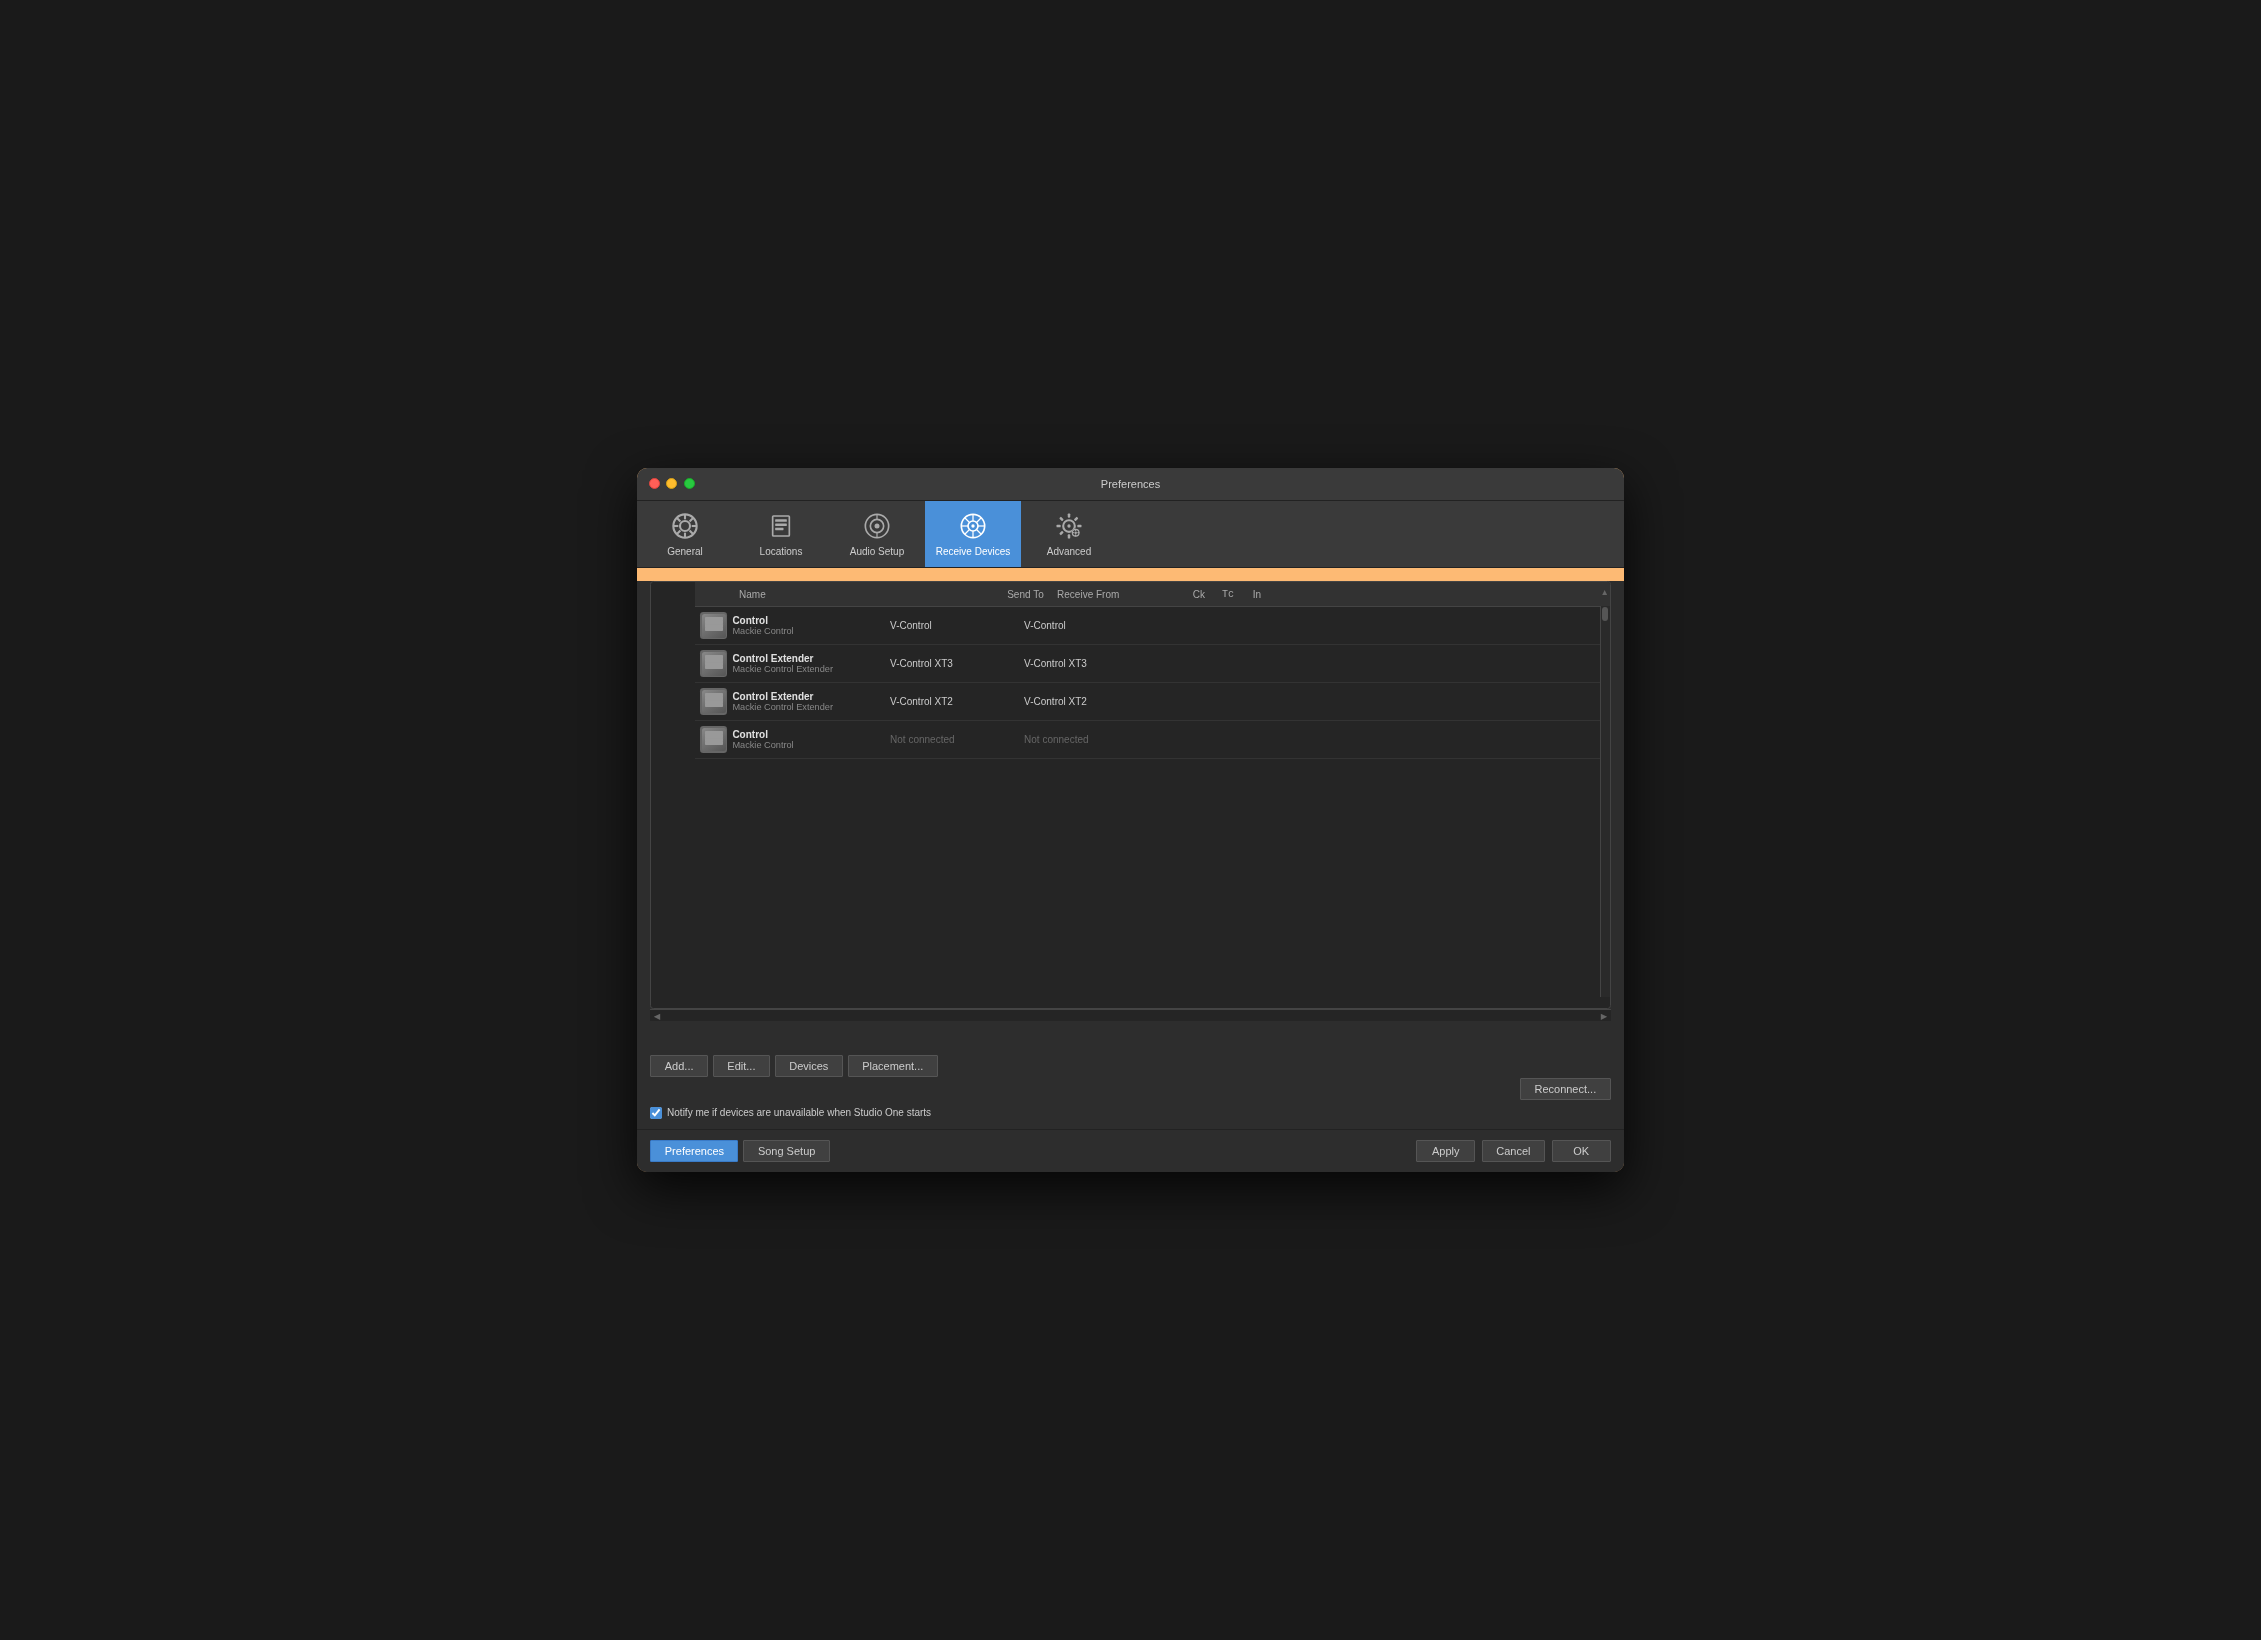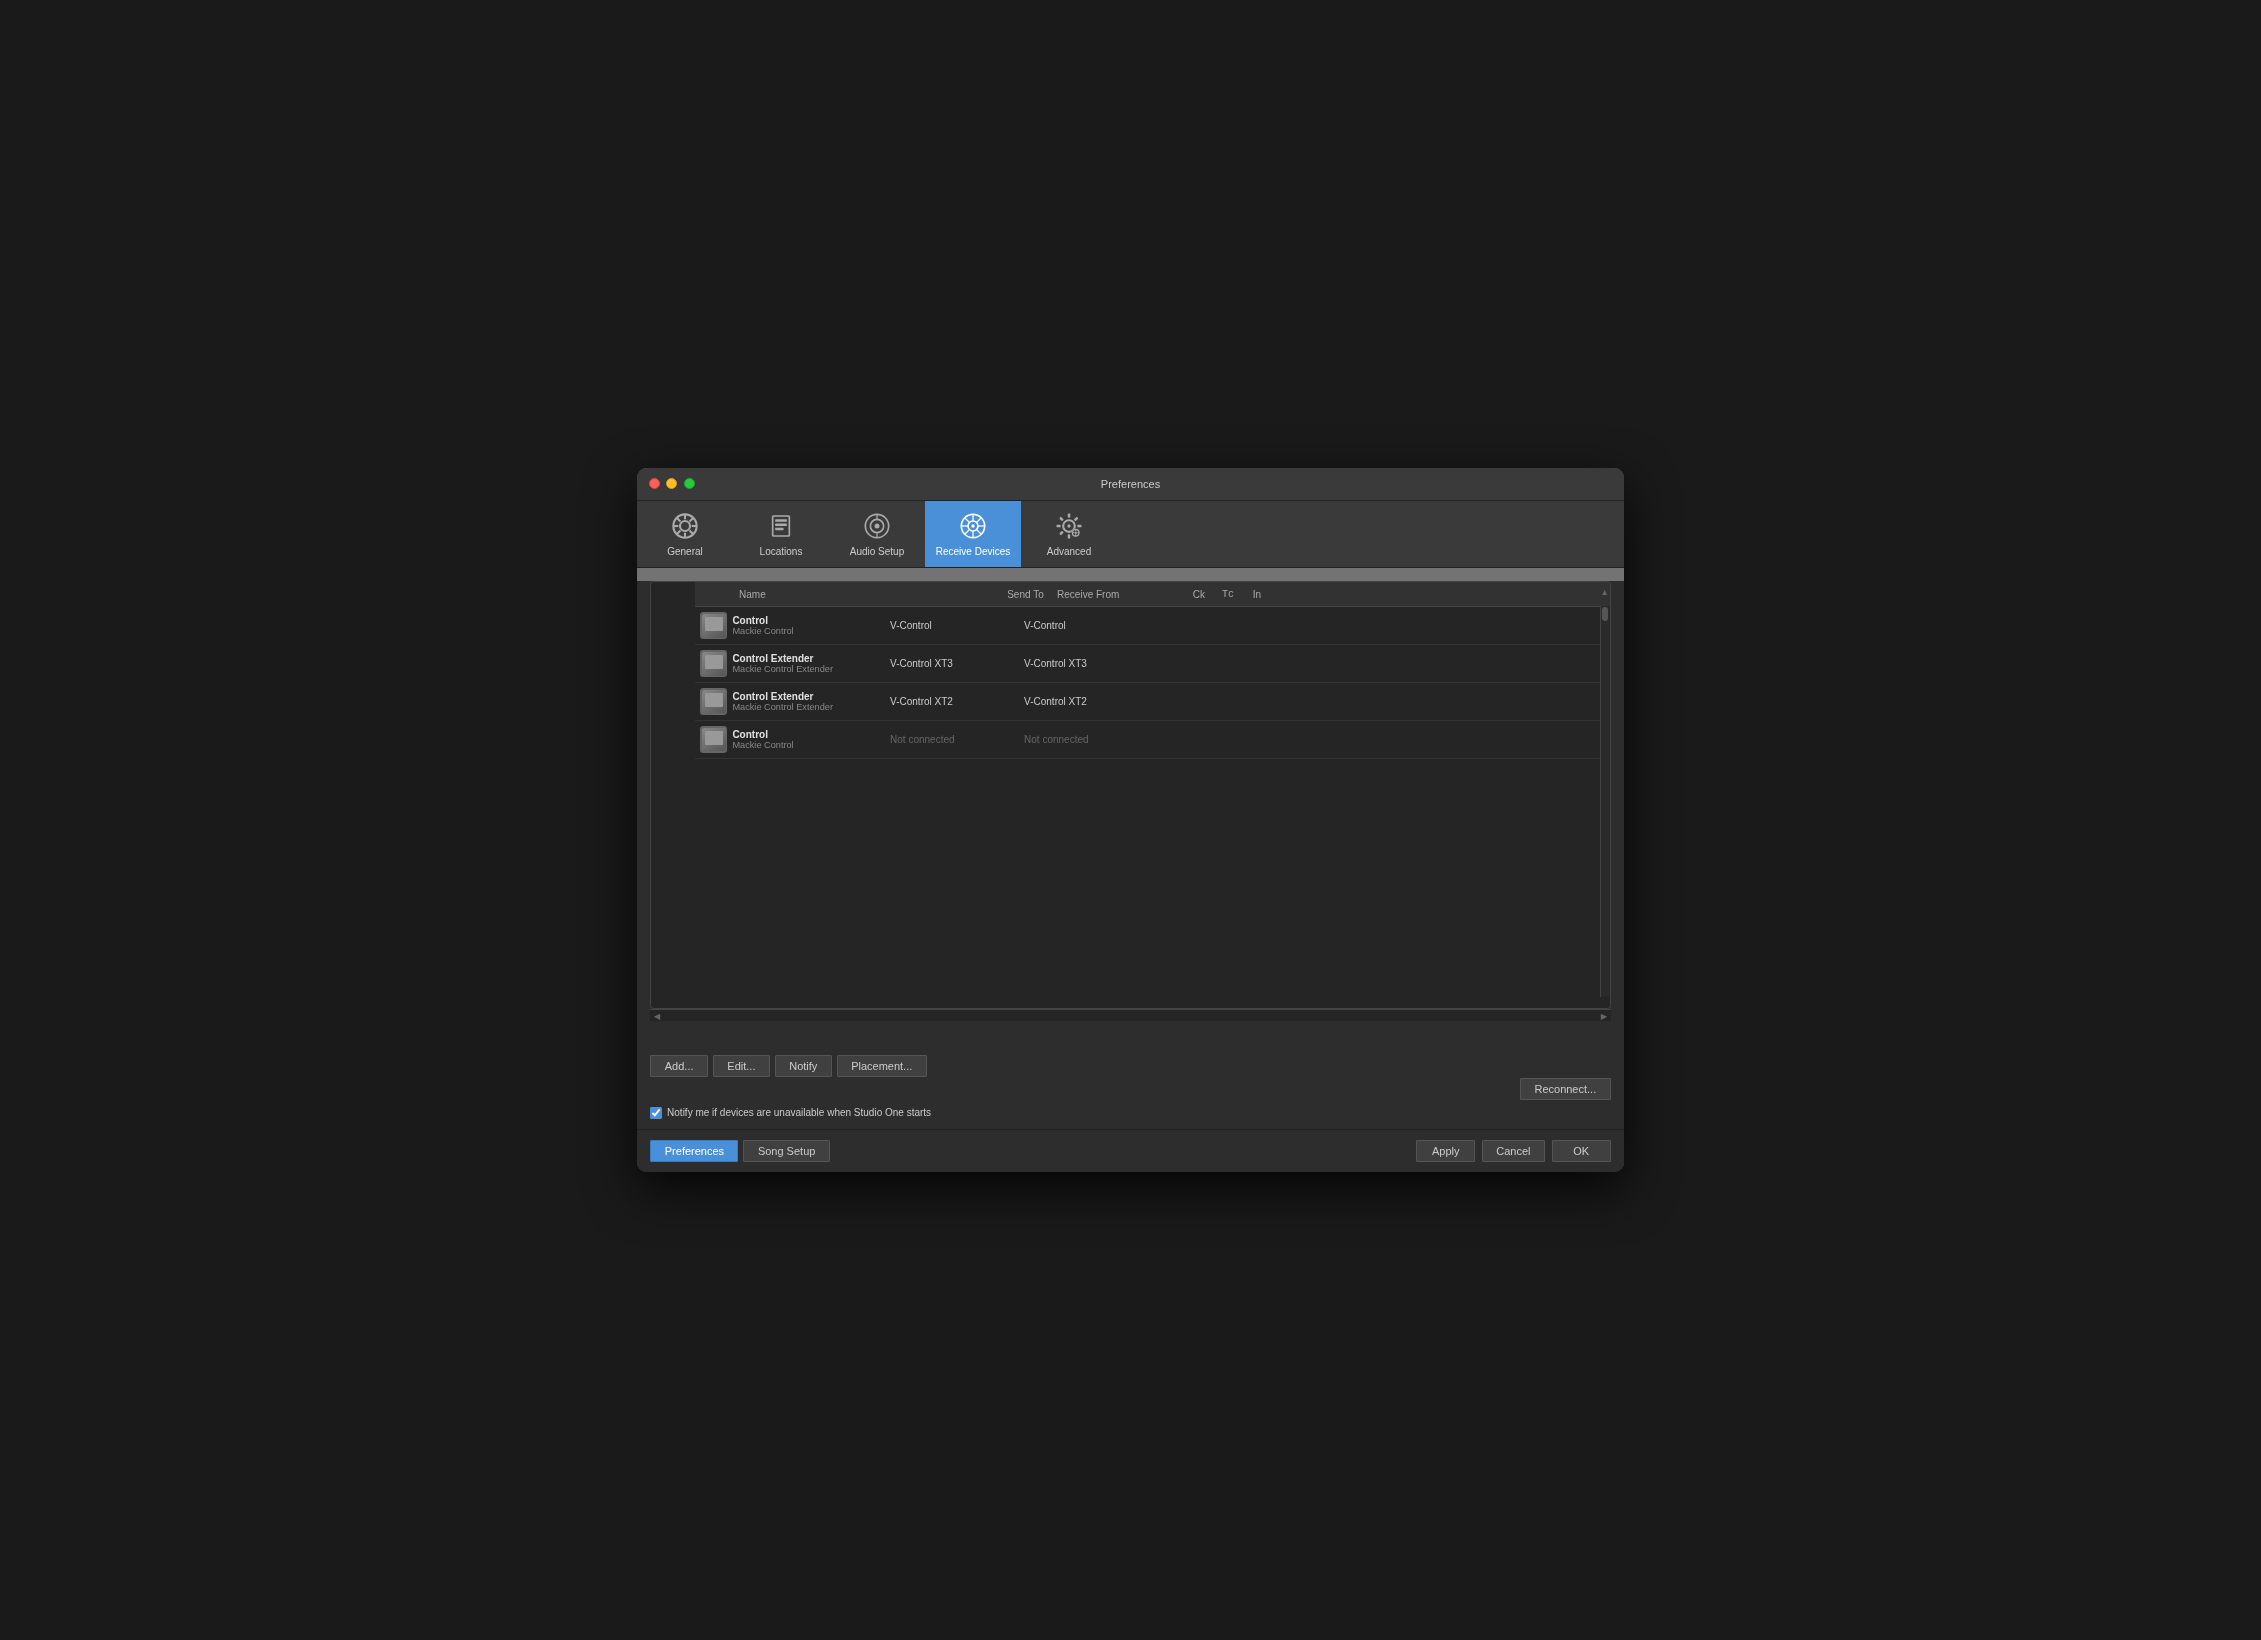--- a/index.html
+++ b/index.html
@@ -6,21 +6,21 @@
     body {
       background: #1a1a1a;
       display: flex;
       align-items: center;
       justify-content: center;
       min-height: 100vh;
       font-family: -apple-system, BlinkMacSystemFont, 'Helvetica Neue', Arial, sans-serif;
     }
     .window {
       width: 987px;
-      background: #737373;
+      background: #fdba74;
       border-radius: 10px;
       overflow: hidden;
       box-shadow: 0 16.7px 50px rgba(0,0,0,0.8);
     }
     .title-bar {
       background: #3a3a3a;
       height: 33px;
       display: flex;
       align-items: center;
       justify-content: center;
@@ -464,21 +464,21 @@
 
     <div class="table-scroll-h">
       <span class="scroll-h-left">◀</span>
       <div class="scroll-h-track"></div>
       <span class="scroll-h-right">▶</span>
     </div>
 
     <div class="button-bar">
       <button class="btn">Add...</button>
       <button class="btn">Edit...</button>
-      <button class="btn">Notify</button>
+      <button class="btn">Devices</button>
       <button class="btn">Placement...</button>
       <button class="btn btn-reconnect">Reconnect...</button>
     </div>
 
     <div class="notify-row">
       <input type="checkbox" class="notify-check" checked="" style="">
       <label class="notify-label">Notify me if devices are unavailable when Studio One starts</label>
     </div>
 
     <div class="bottom-bar">

